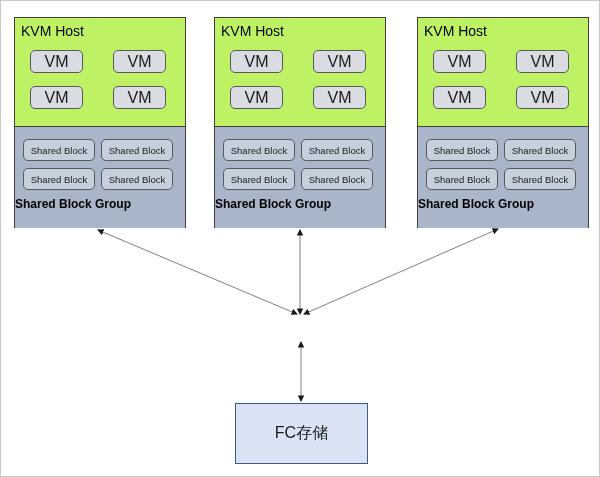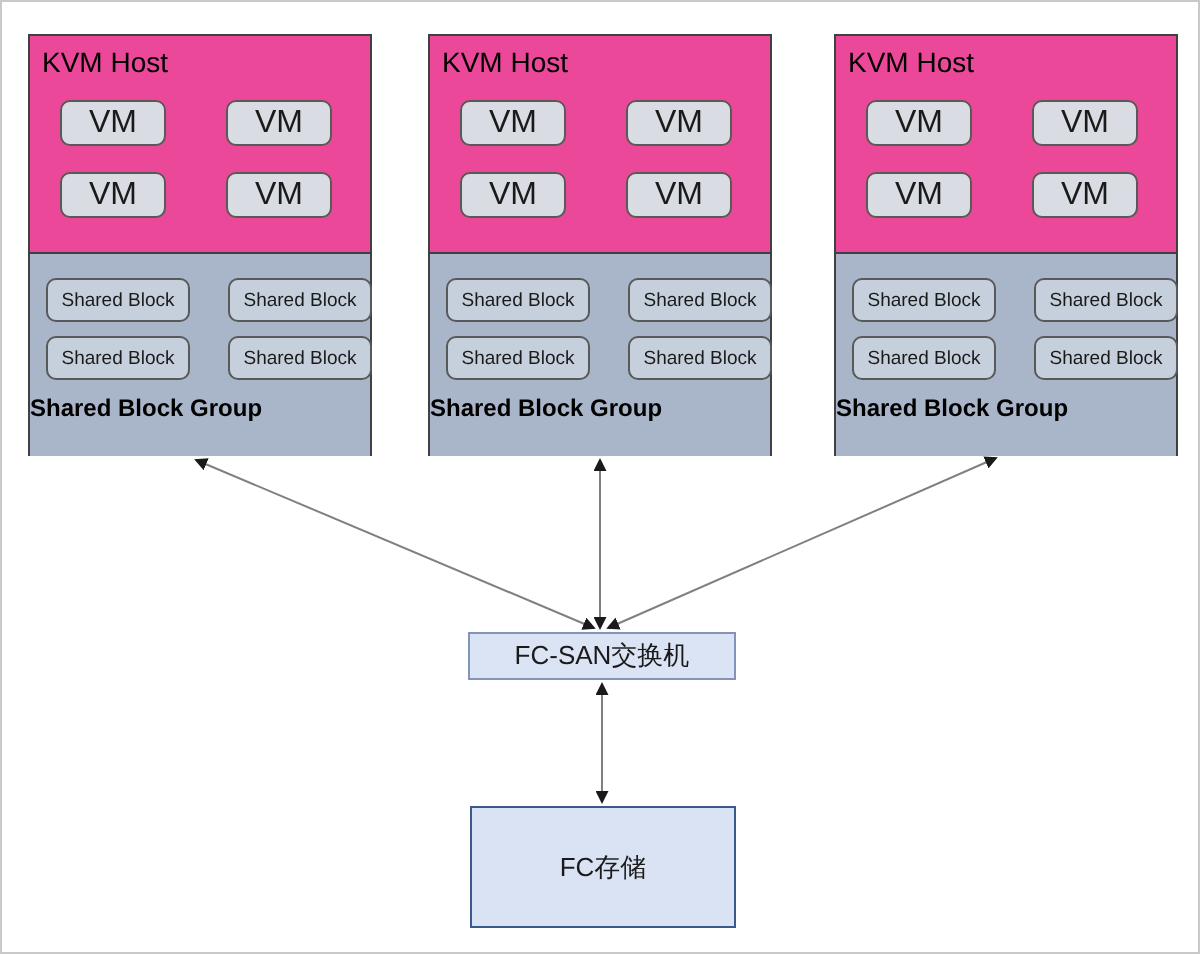--- a/index.html
+++ b/index.html
@@ -13,21 +13,21 @@
     font-family: "Liberation Sans", "DejaVu Sans", sans-serif;
     color: #111111;
     overflow: hidden;
   }
   .host {
     position: absolute;
     top: 16px;
     width: 172px;
     height: 211px;
     border: 1.5px solid #404040;
-    background: #ec4899;
+    background: #bef264;
   }
   .host-1 { left: 13px; }
   .host-2 { left: 213px; }
   .host-3 { left: 416px; }
   .host-title {
     position: absolute;
     left: 6px;
     top: 5px;
     font-size: 14px;
     color: #000000;
@@ -60,21 +60,21 @@
     height: 101.5px;
     background: #a9b5c8;
     border-top: 1.5px solid #404040;
   }
   .block-grid {
     position: absolute;
     left: 8px;
     top: 12px;
     display: grid;
     grid-template-columns: 72px 72px;
-    gap: 7px 19px;
+    gap: 7px 6px;
   }
   .shared-block {
     width: 72px;
     height: 22px;
     background: #c6cfdc;
     border: 1px solid #595959;
     border-radius: 5px;
     display: flex;
     align-items: center;
     justify-content: center;
@@ -110,21 +110,21 @@
     position: absolute;
     left: 234px;
     top: 402px;
     width: 133px;
     height: 61px;
     background: #dae3f3;
     border: 1px solid #3a5a8c;
     display: flex;
     align-items: center;
     justify-content: center;
-    font-size: 13px;
+    font-size: 16px;
     color: #1a1a1a;
   }
   .edges {
     position: absolute;
     left: 0;
     top: 0;
     width: 600px;
     height: 477px;
     pointer-events: none;
   }
@@ -196,17 +196,16 @@
       <div class="block-grid">
         <div class="shared-block">Shared Block</div>
         <div class="shared-block">Shared Block</div>
         <div class="shared-block">Shared Block</div>
         <div class="shared-block">Shared Block</div>
       </div>
       <div class="group-label">Shared Block Group</div>
     </div>
   </div>
 
-  <div class="switch-box">FC-SAN交换机</div>
 
   <div class="storage-box">FC存储</div>
 
 </div>
 
 </body></html>

